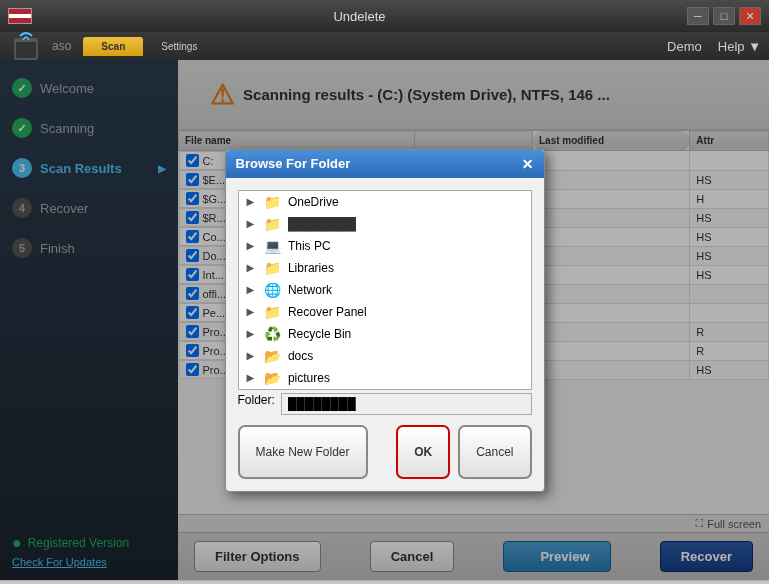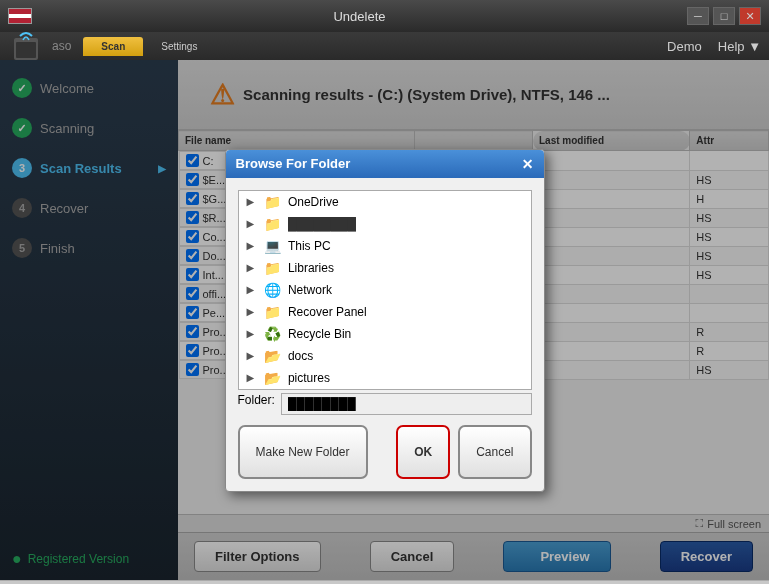--- a/index.html
+++ b/index.html
@@ -294,20 +294,21 @@
     </div>
     <div class="sidebar-item">
       <div class="step-num">5</div>
       <span>Finish</span>
     </div>
     <div class="sidebar-bottom">
       <div class="registered">
         <span style="color:#27ae60;font-size:16px;">●</span>
         <span>Registered Version</span>
       </div>
+      <div class="check-updates">Check For Updates</div>
     </div>
   </div>
 
   <div class="content-area">
 
     <div class="content-header">
       <div class="scan-header-row">
         <span class="warning-icon">⚠</span>
         <span>Scanning results - (C:)  (System Drive), NTFS, 146 ...</span>
       </div>

